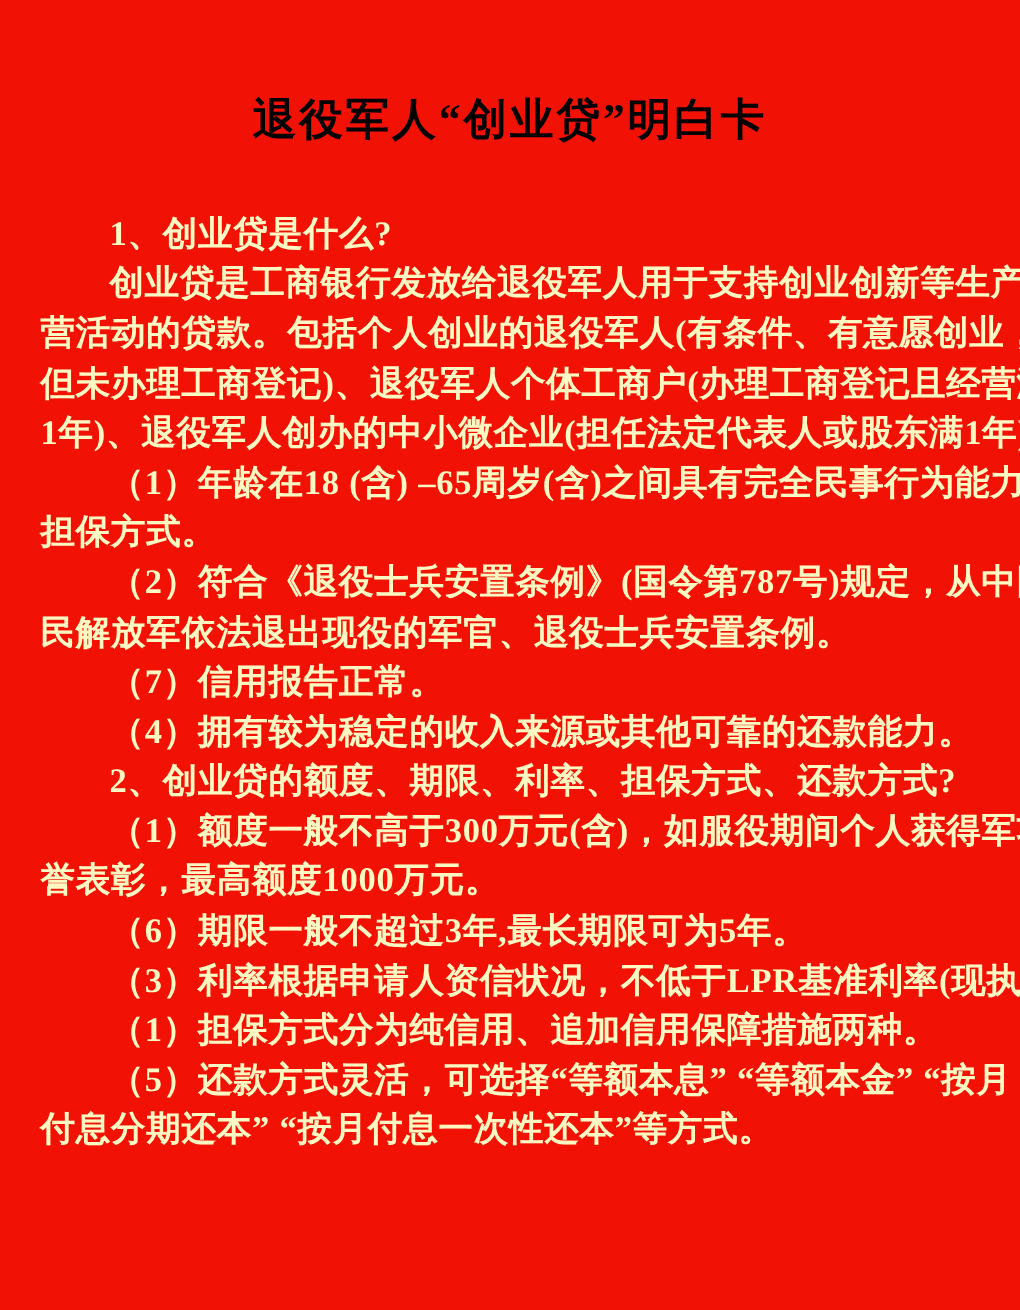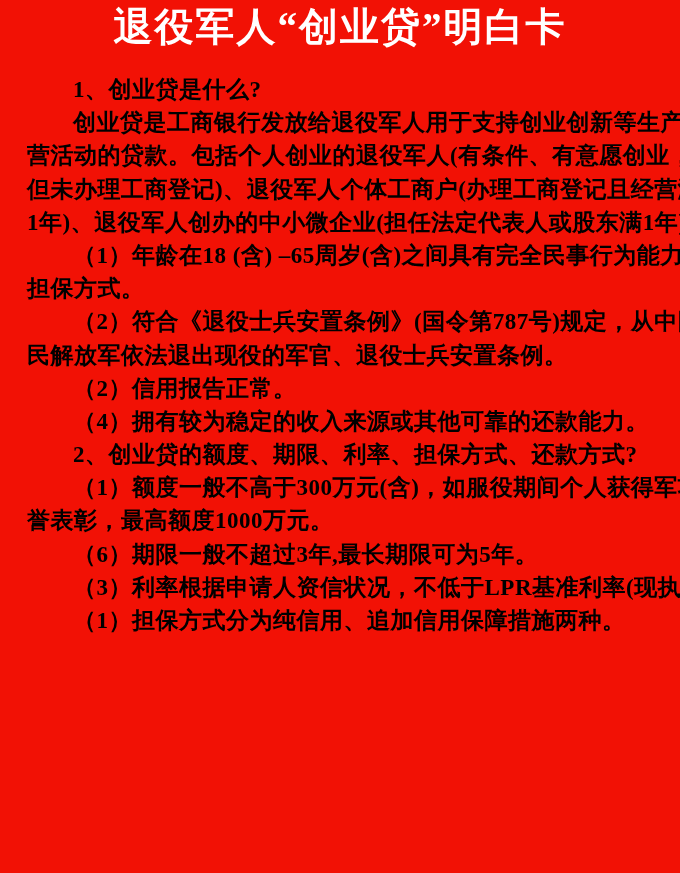--- a/index.html
+++ b/index.html
@@ -16,33 +16,34 @@
     width: 680px;
     height: 873px;
     background: #f21105;
     box-sizing: border-box;
     font-family: "Liberation Serif", "DejaVu Serif", serif;
     font-weight: bold;
     color: #ffe000;
   }
   .title {
     margin: 0;
+    padding-top: 60px;
     text-align: center;
-    font-size: 39px;
+    font-size: 29px;
     font-weight: bold;
     letter-spacing: 2px;
-    color: #ffffff;
+    color: #000000;
   }
   .body-text {
-    margin-top: 19px;
+    margin-top: 39px;
     padding: 0 27px;
     font-size: 23px;
     line-height: 33.2px;
     letter-spacing: 0.5px;
-    color: #000000;
+    color: #fef9c3;
     white-space: nowrap;
   }
   .line {
     height: 33.2px;
   }
   .line.indent {
     text-indent: 2em;
   }
 </style>
 </head>
@@ -53,22 +54,24 @@
   <div class="body-text">
     <div class="line indent">1、创业贷是什么?</div>
     <div class="line indent">创业贷是工商银行发放给退役军人用于支持创业创新等生产经</div>
     <div class="line">营活动的贷款。包括个人创业的退役军人(有条件、有意愿创业，</div>
     <div class="line">但未办理工商登记)、退役军人个体工商户(办理工商登记且经营满</div>
     <div class="line">1年)、退役军人创办的中小微企业(担任法定代表人或股东满1年)等。</div>
     <div class="line indent">（1）年龄在18 (含) –65周岁(含)之间具有完全民事行为能力的</div>
     <div class="line">担保方式。</div>
     <div class="line indent">（2）符合《退役士兵安置条例》(国令第787号)规定，从中国人</div>
     <div class="line">民解放军依法退出现役的军官、退役士兵安置条例。</div>
-    <div class="line indent">（2）信用报告正常。</div>
+    <div class="line indent">（7）信用报告正常。</div>
     <div class="line indent">（4）拥有较为稳定的收入来源或其他可靠的还款能力。</div>
     <div class="line indent">2、创业贷的额度、期限、利率、担保方式、还款方式?</div>
     <div class="line indent">（1）额度一般不高于300万元(含)，如服役期间个人获得军功荣</div>
     <div class="line">誉表彰，最高额度1000万元。</div>
     <div class="line indent">（6）期限一般不超过3年,最长期限可为5年。</div>
     <div class="line indent">（3）利率根据申请人资信状况，不低于LPR基准利率(现执行3.1%)。</div>
     <div class="line indent">（1）担保方式分为纯信用、追加信用保障措施两种。</div>
+    <div class="line indent">（5）还款方式灵活，可选择“等额本息” “等额本金” “按月</div>
+    <div class="line">付息分期还本” “按月付息一次性还本”等方式。</div>
   </div>
 </div>
 
 </body></html>

